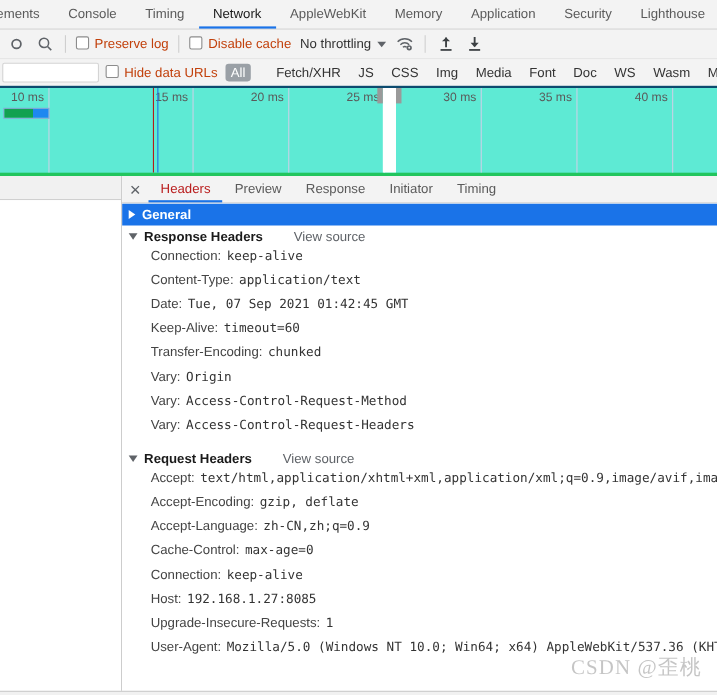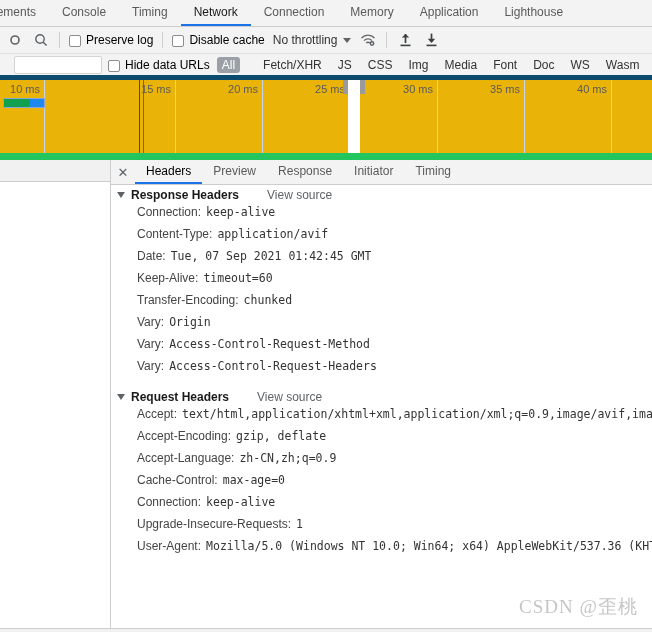--- a/index.html
+++ b/index.html
@@ -50,23 +50,23 @@
   }
   .tb-icon {
     width: 26px; height: 26px;
     display: flex; align-items: center; justify-content: center;
     cursor: default;
   }
   .tb-sep {
     width: 1px; height: 16px; background: #cfcfcf; margin: 0 5px;
   }
   .chk-wrap {
-    display: flex; align-items: flex-end; gap: 5px;
+    display: flex; align-items: flex-start; gap: 5px;
     padding: 0 4px; white-space: nowrap;
-    font-size: 12px; color: #000000;
+    font-size: 12px; color: #c2410c;
   }
   .chkbox {
     width: 12px; height: 12px;
     border: 1px solid #8c8c8c;
     background: #fff;
     border-radius: 2px;
     display: inline-block;
   }
   .throttle {
     display: flex; align-items: center; gap: 6px;
@@ -76,24 +76,24 @@
     width: 0; height: 0;
     border-left: 4px solid transparent;
     border-right: 4px solid transparent;
     border-top: 5px solid #5f6368;
   }
 
   
   .filterbar {
     height: 26px;
     background: #f3f3f3;
-    border-bottom: 5px solid #0c4a6e;
+    border-bottom: 2px solid #0c4a6e;
     display: flex;
     align-items: center;
-    padding-left: 12px;
+    padding-left: 0px;
   }
   .filter-input {
     width: 88px; height: 18px;
     background: #ffffff;
     border: 1px solid #d4d4d4;
     border-radius: 2px;
     margin-left: 2px;
     font-size: 11px;
     padding: 0 4px;
     color: #333;
@@ -113,22 +113,22 @@
   }
   .type-pill.selected {
     background: #9aa0a6;
     color: #ffffff;
   }
 
   
   .overview {
     position: relative;
     height: 80px;
-    background: #eab308;
-    border-bottom: 7px solid #22c55e;
+    background: #5eead4;
+    border-bottom: 3px solid #22c55e;
     overflow: hidden;
   }
   .ov-tick {
     position: absolute;
     top: 0; bottom: 0;
     width: 1px;
     background: #c6d2e6;
   }
   .ov-label {
     position: absolute;
@@ -205,21 +205,21 @@
   }
   .dtab {
     display: flex; align-items: center;
     padding: 0 11px;
     font-size: 12px;
     color: #5a5a5a;
     border-bottom: 2px solid transparent;
     white-space: nowrap;
     cursor: default;
   }
-  .dtab.active { color: #000000; border-bottom: 2px solid #1a73e8; }
+  .dtab.active { color: #b91c1c; border-bottom: 2px solid #1a73e8; }
 
   .headers-pane {
     flex: 1;
     overflow: hidden;
     background: #ffffff;
     position: relative;
   }
 
   .section-row {
     display: flex;
@@ -311,27 +311,30 @@
     <div class="panel-tab">
         <span>Console</span>
       </div>
     <div class="panel-tab">
         <span>Timing</span>
       </div>
     <div class="panel-tab active">
         <span>Network</span>
       </div>
     <div class="panel-tab">
-        <span>Connection</span>
+        <span>AppleWebKit</span>
       </div>
     <div class="panel-tab">
         <span>Memory</span>
       </div>
     <div class="panel-tab">
         <span>Application</span>
+      </div>
+    <div class="panel-tab">
+        <span>Security</span>
       </div>
     <div class="panel-tab">
         <span>Lighthouse</span>
       </div>
   </div>
 
   <div class="toolbar">
     <div class="tb-icon">
       <svg width="12" height="12" viewBox="0 0 12 12">
           <circle cx="6" cy="6" r="4" fill="none" stroke="#5f6368" stroke-width="1.6"></circle>
@@ -457,34 +460,38 @@
         <div class="dtab">
             <span>Initiator</span>
           </div>
         <div class="dtab">
             <span>Timing</span>
           </div>
       </div>
 
       <div class="headers-pane">
 
+        <div class="section-row selected">
+          <span class="tri"></span>
+          <span>General</span>
+        </div>
 
         <div class="section-row">
           <span class="tri open"></span>
           <span>Response Headers</span>
           <span class="view-source">View source</span>
         </div>
 
         <div class="hdr-row">
           <span class="hdr-name">Connection:</span>
           <span class="hdr-val">keep-alive</span>
         </div>
         <div class="hdr-row">
           <span class="hdr-name">Content-Type:</span>
-          <span class="hdr-val">application/avif</span>
+          <span class="hdr-val">application/text</span>
         </div>
         <div class="hdr-row">
           <span class="hdr-name">Date:</span>
           <span class="hdr-val">Tue, 07 Sep 2021 01:42:45 GMT</span>
         </div>
         <div class="hdr-row">
           <span class="hdr-name">Keep-Alive:</span>
           <span class="hdr-val">timeout=60</span>
         </div>
         <div class="hdr-row">
@@ -524,20 +531,24 @@
         </div>
         <div class="hdr-row">
           <span class="hdr-name">Cache-Control:</span>
           <span class="hdr-val">max-age=0</span>
         </div>
         <div class="hdr-row">
           <span class="hdr-name">Connection:</span>
           <span class="hdr-val">keep-alive</span>
         </div>
         <div class="hdr-row">
+          <span class="hdr-name">Host:</span>
+          <span class="hdr-val">192.168.1.27:8085</span>
+        </div>
+        <div class="hdr-row">
           <span class="hdr-name">Upgrade-Insecure-Requests:</span>
           <span class="hdr-val">1</span>
         </div>
         <div class="hdr-row">
           <span class="hdr-name">User-Agent:</span>
           <span class="hdr-val">Mozilla/5.0 (Windows NT 10.0; Win64; x64) AppleWebKit/537.36 (KHTML</span>
         </div>
 
       </div>
     </div>

